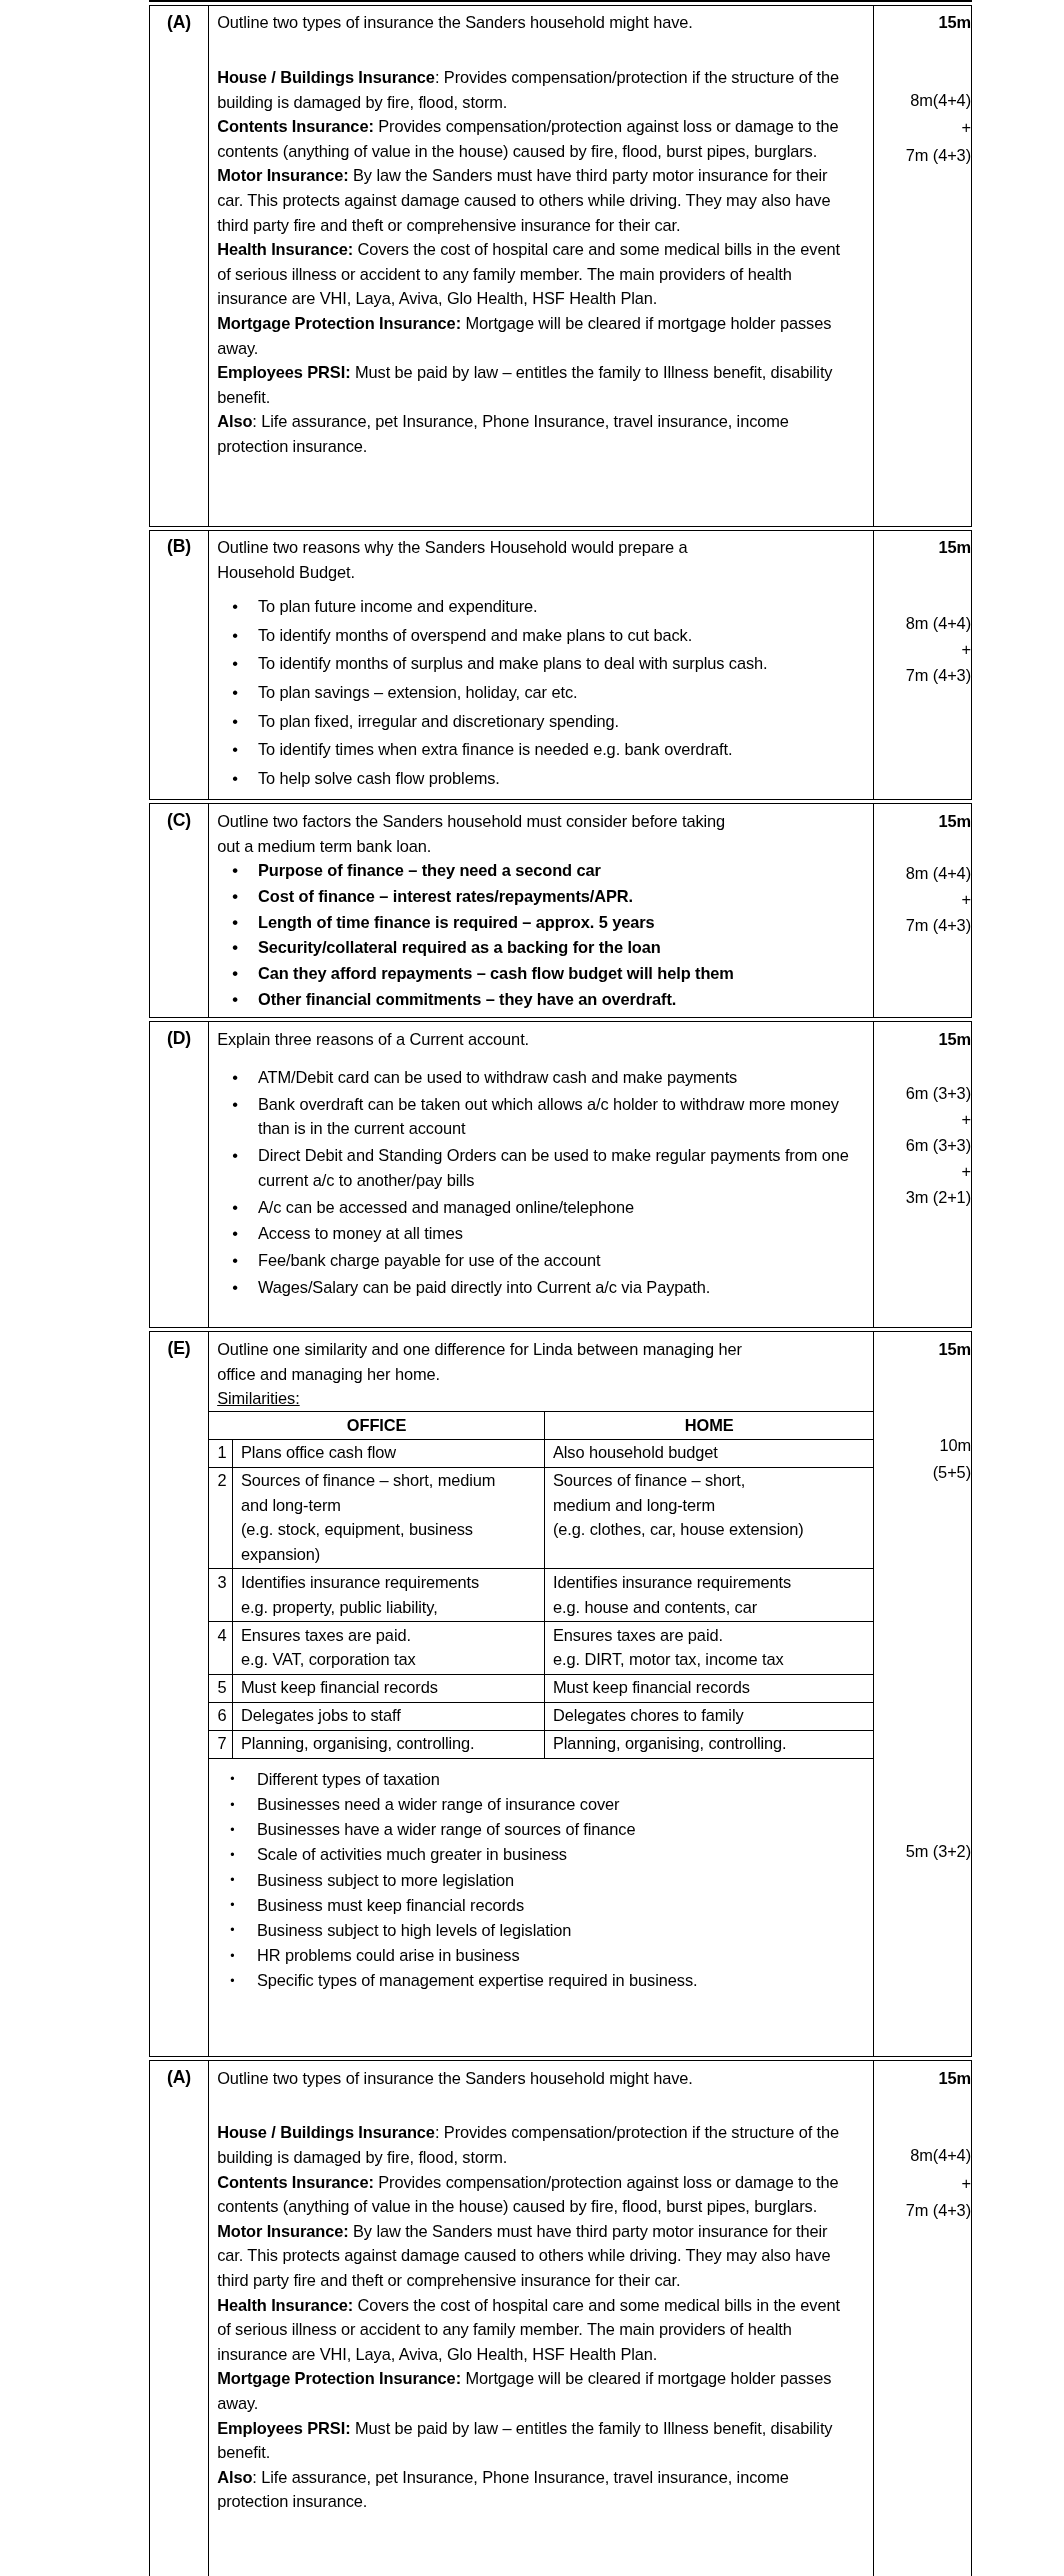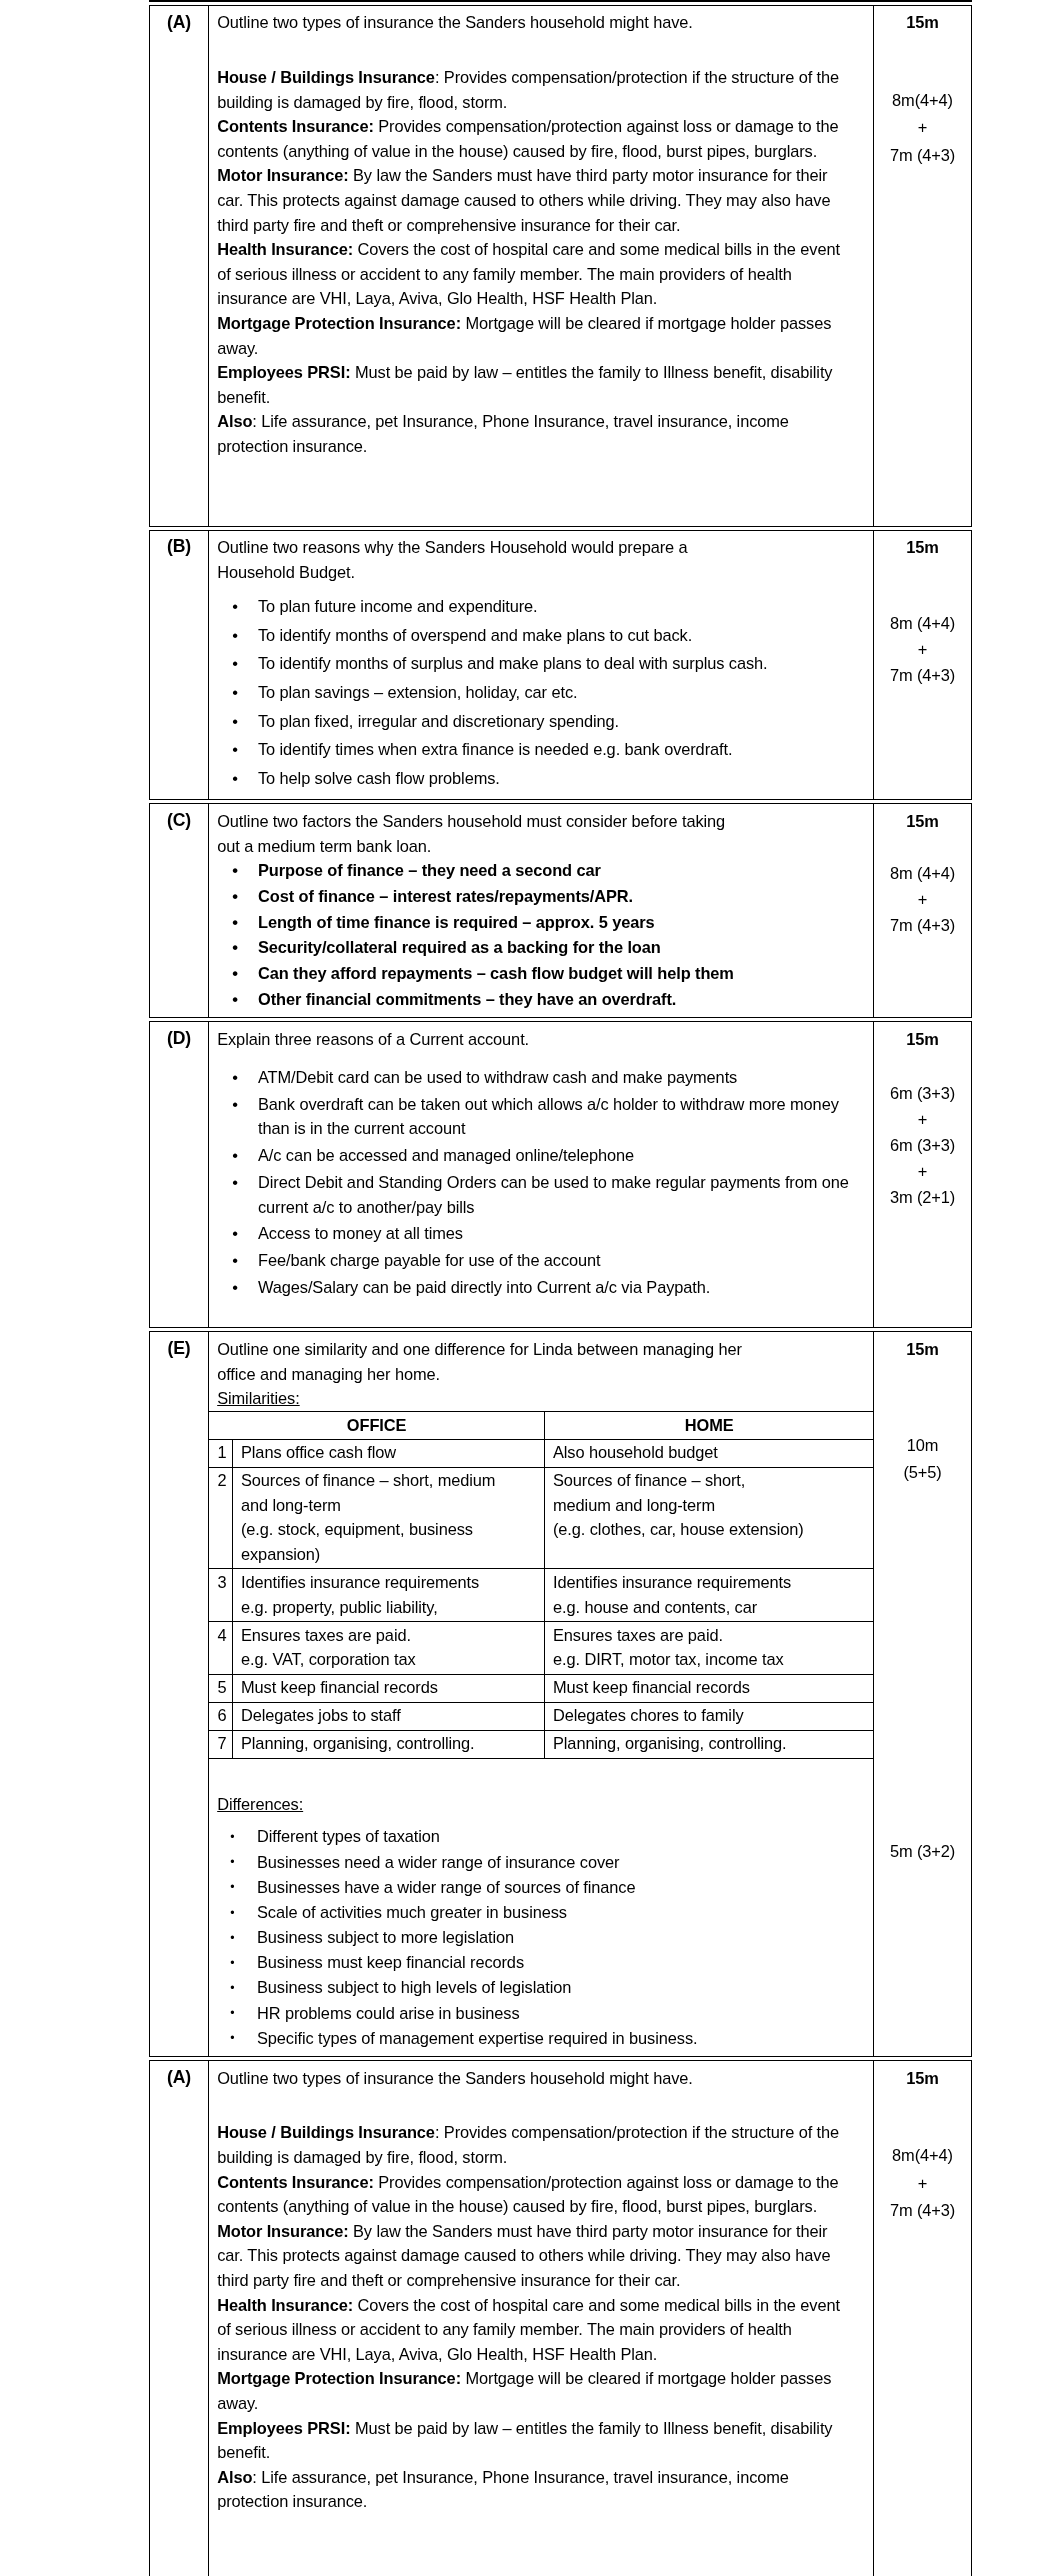--- a/index.html
+++ b/index.html
@@ -4,21 +4,21 @@
 <style>
   html,body{margin:0;padding:0;background:#e8e8e8;}
   .page{position:relative;width:1065px;height:2576px;background:#ffffff;overflow:hidden;
         font-family:"Liberation Sans",sans-serif;color:#000;letter-spacing:-0.1px;}
   .doc{position:absolute;left:149px;top:0;width:823px;}
   .top-rule{height:1.8px;background:#000;margin-bottom:2.9px;}
   .sec{display:flex;border:1.8px solid #000;margin-bottom:2.9px;box-sizing:border-box;background:#fff;}
   .col-label{flex:0 0 59px;border-right:1.2px solid #000;text-align:center;padding-top:5.9px;
              font-weight:700;font-size:17.6px;box-sizing:border-box;}
   .col-content{flex:1 1 auto;min-width:0;font-size:16.4px;line-height:24.6px;padding-bottom:4.7px;}
-  .col-marks{flex:0 0 98px;border-left:1.2px solid #000;text-align:center;font-size:16.4px;
+  .col-marks{flex:0 0 98px;border-left:1.2px solid #000;text-align:right;font-size:16.4px;
              line-height:26px;box-sizing:border-box;}
   .sec-title{font-weight:400;padding:4.7px 21px 0 8.2px;white-space:pre-line;}
   .para{margin:0;padding:0 23.4px 0 8.2px;}
   .para.first{margin-top:30px;}
   ul.bullets{list-style:none;margin:9.4px 0 0;padding:0 23.4px 0 22px;}
   ul.bullets li{position:relative;padding-left:27px;margin-bottom:3.5px;}
   ul.bullets li::before{content:"\2022";position:absolute;left:1.2px;top:0;}
   .s1 ul.bullets li{margin-bottom:4.1px;}
   .s2 ul.bullets{margin-top:0;font-weight:bold;} .s2 ul.bullets li{margin-bottom:1.2px;}
   .s3 ul.bullets{margin-top:13px;} .s3 ul.bullets li{margin-bottom:2.3px;}
@@ -119,22 +119,22 @@
             </div>
           </div>
         </section>
         <section class="sec s3">
           <div class="col-label"><span class="lbl">(D)</span></div>
           <div class="col-content">
             <div class="sec-title">Explain three reasons of a Current account.</div>
             <ul class="bullets">
               <li class="bullet">ATM/Debit card can be used to withdraw cash and make payments</li>
               <li class="bullet">Bank overdraft can be taken out which allows a/c holder to withdraw more money than is in the current account</li>
+              <li class="bullet">Direct Debit and Standing Orders can be used to make regular payments from one current a/c to another/pay bills</li>
               <li class="bullet">A/c can be accessed and managed online/telephone</li>
-              <li class="bullet">Direct Debit and Standing Orders can be used to make regular payments from one current a/c to another/pay bills</li>
               <li class="bullet">Access to money at all times</li>
               <li class="bullet">Fee/bank charge payable for use of the account</li>
               <li class="bullet">Wages/Salary can be paid directly into Current a/c via Paypath.</li>
             </ul>
           </div>
           <div class="col-marks">
             <div class="m-total">15m</div>
             <div class="m-break">
               <div class="m-line">6m (3+3)</div>
               <div class="m-line">+</div>
@@ -202,21 +202,20 @@
                   <td class="cell office">Delegates jobs to staff</td>
                   <td class="cell home">Delegates chores to family</td>
                 </tr>
                 <tr>
                   <td class="num">7</td>
                   <td class="cell office">Planning, organising, controlling.</td>
                   <td class="cell home">Planning, organising, controlling.</td>
                 </tr>
               </tbody>
             </table>
-            <div class="diff-head">Differences:</div>
             <ul class="diff">
               <li class="diff-item">Different types of taxation</li>
               <li class="diff-item">Businesses need a wider range of insurance cover</li>
               <li class="diff-item">Businesses have a wider range of sources of finance</li>
               <li class="diff-item">Scale of activities much greater in business</li>
               <li class="diff-item">Business subject to more legislation</li>
               <li class="diff-item">Business must keep financial records</li>
               <li class="diff-item">Business subject to high levels of legislation</li>
               <li class="diff-item">HR problems could arise in business</li>
               <li class="diff-item">Specific types of management expertise required in business.</li>

